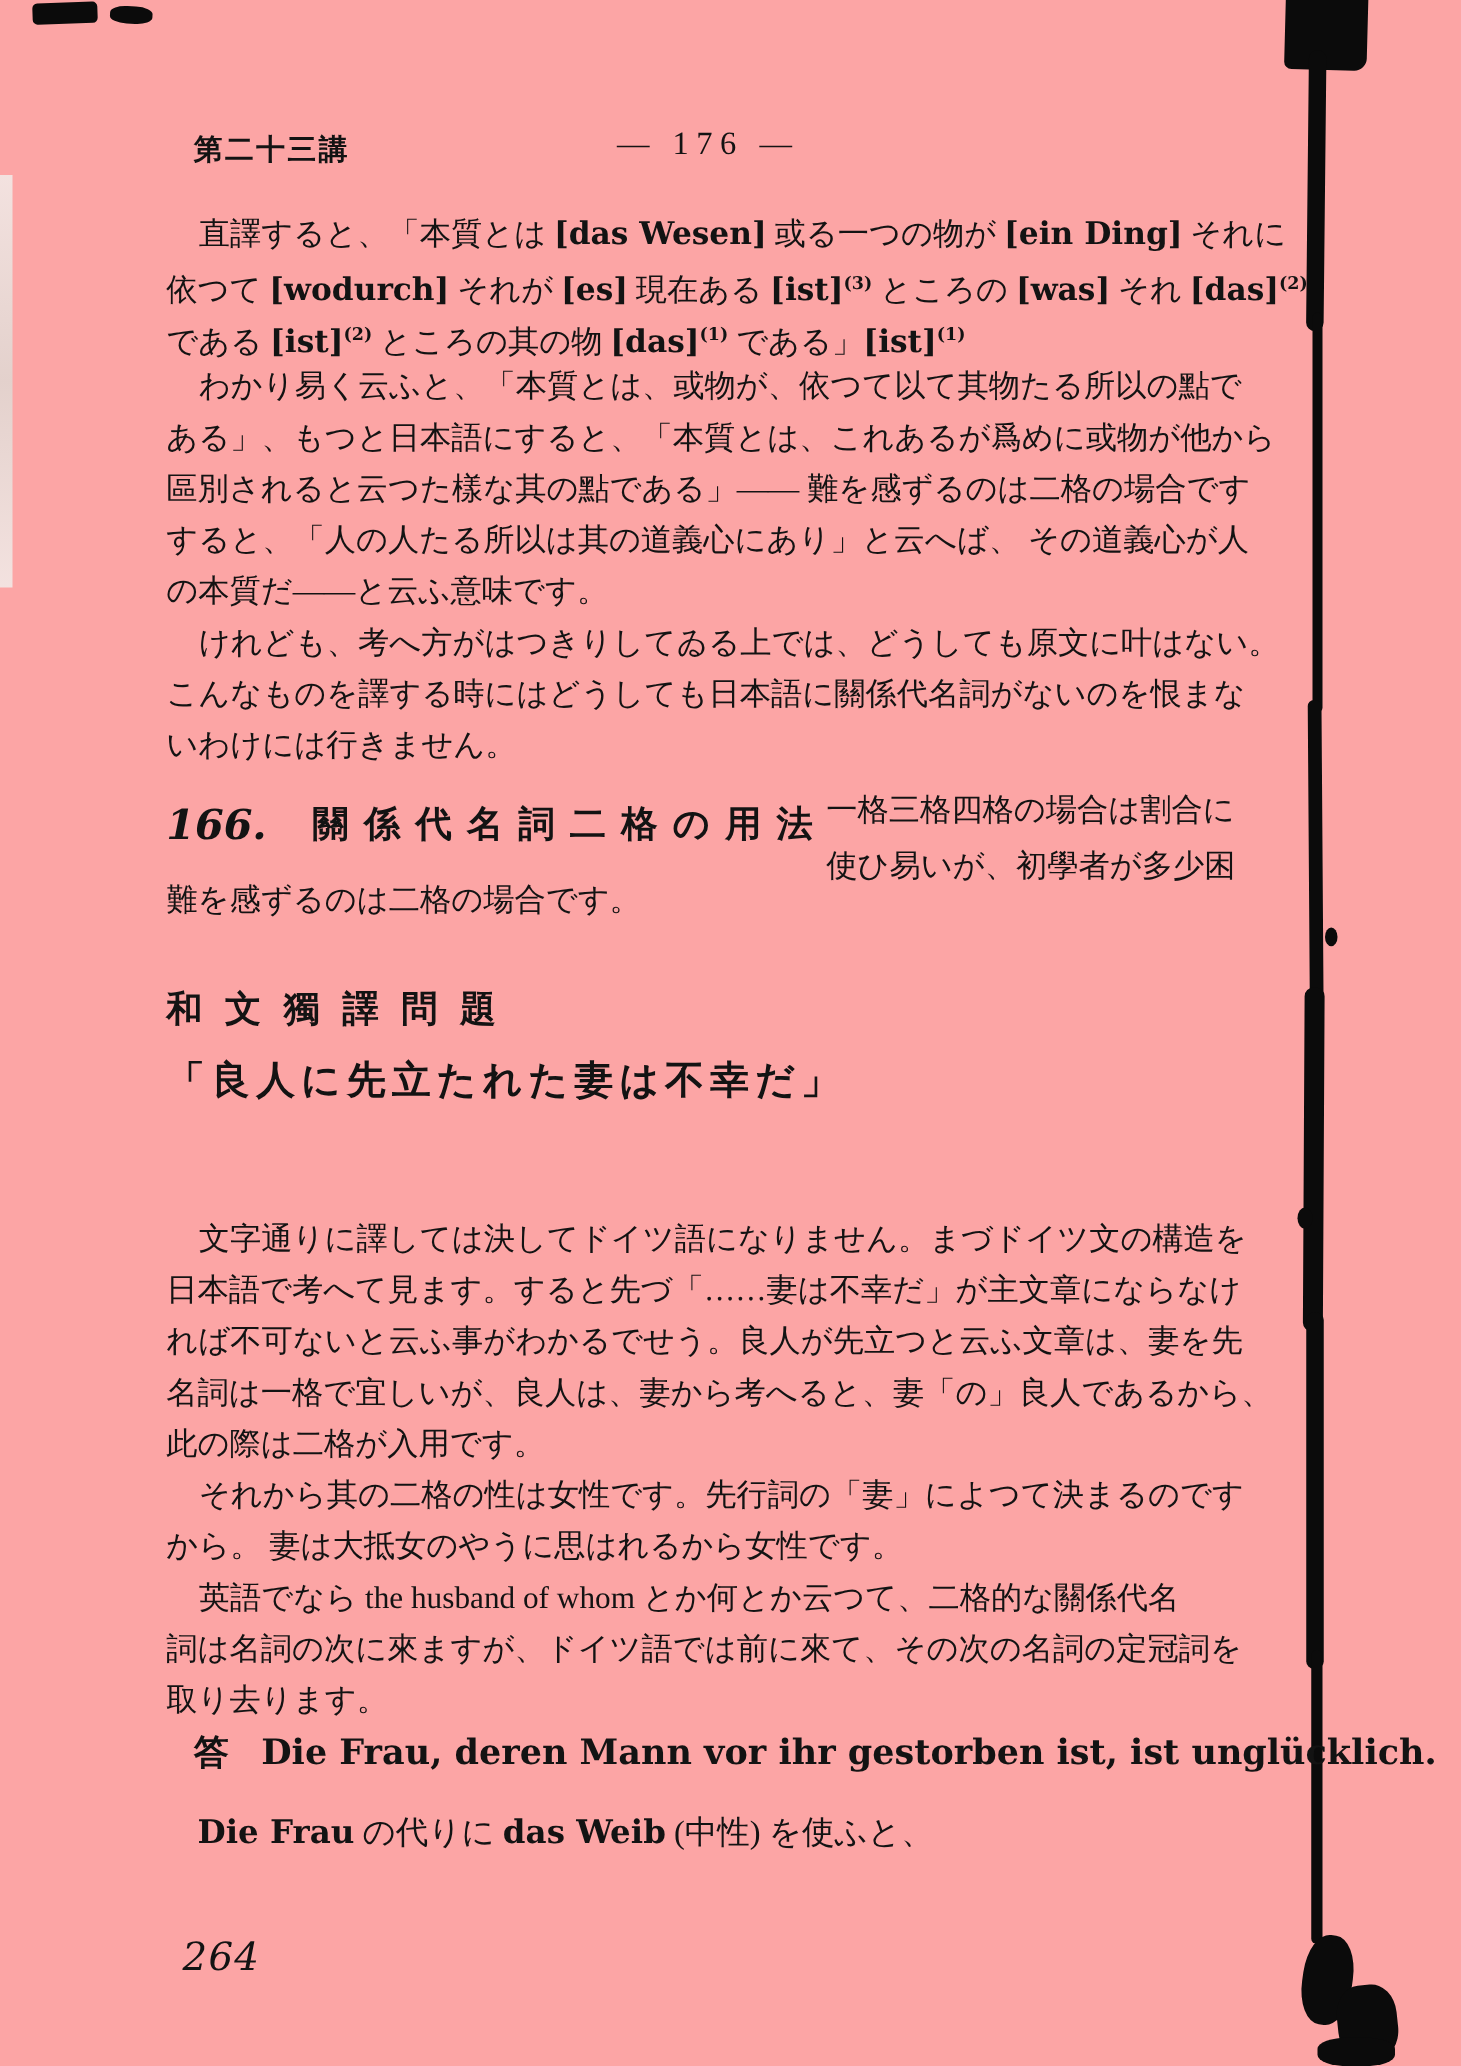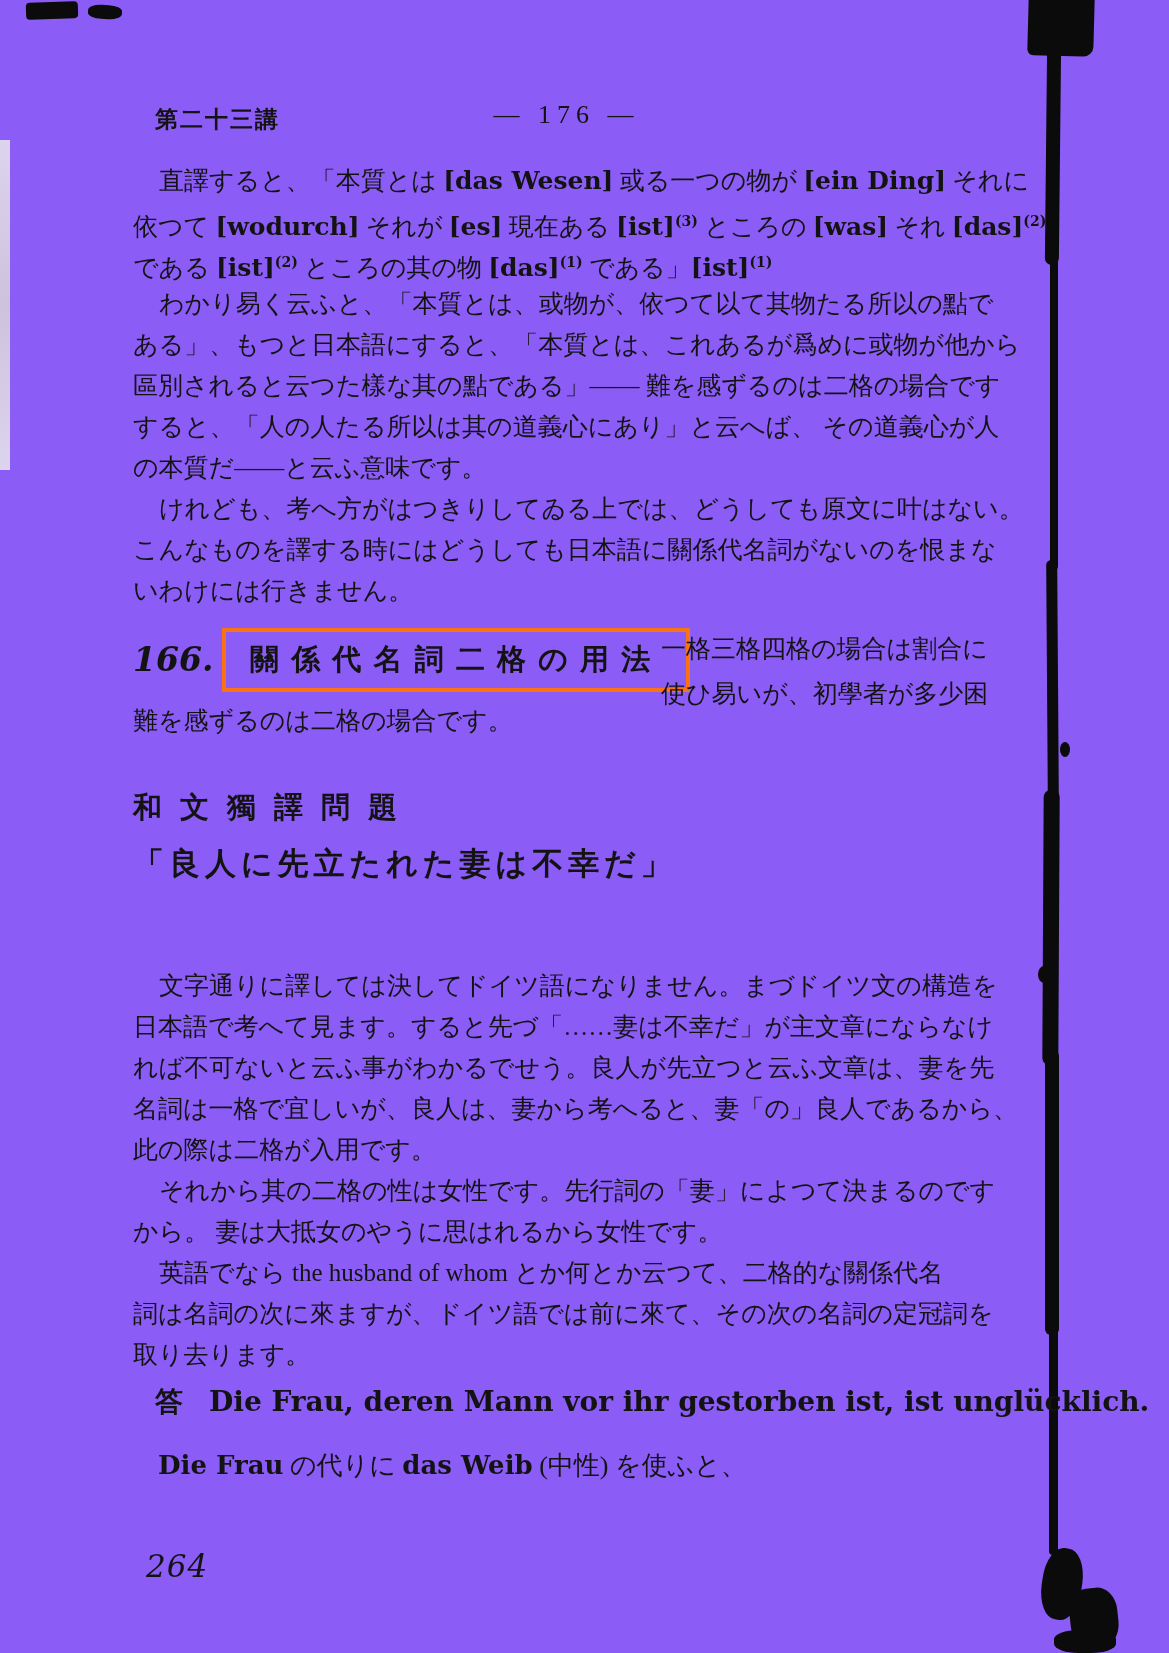--- a/index.html
+++ b/index.html
@@ -1,19 +1,19 @@
 <!DOCTYPE html>
 <html><head>
 <meta charset="utf-8">
 <style>
   html,body{margin:0;padding:0;background:#888;}
   .page{
     position:relative;
     width:1169px;height:1653px;
-    background:#8b5cf6;
+    background:#fca5a5;
     overflow:hidden;
     font-family:"Liberation Serif","DejaVu Serif",serif;
     color:#131313;
   }
   
   .art{position:absolute;background:#0b0b0b;}
   .a-tl1{left:26px;top:2px;width:52px;height:17px;border-radius:4px;transform:rotate(-2deg);}
   .a-tl2{left:88px;top:5px;width:34px;height:14px;border-radius:40%;transform:rotate(3deg);}
   .a-tr{left:1028px;top:-6px;width:66px;height:62px;border-radius:0 0 10px 6px;transform:rotate(1.5deg);}
   .a-s1{left:1046px;top:40px;width:14px;height:225px;border-radius:7px;transform:rotate(.6deg);}
@@ -26,30 +26,30 @@
   .a-b2{left:1070px;top:1588px;width:48px;height:60px;border-radius:40%;transform:rotate(-6deg);}
   .a-b3{left:1054px;top:1630px;width:62px;height:23px;border-radius:40%;}
   .a-d1{left:1060px;top:742px;width:10px;height:15px;border-radius:50%;}
   .a-d2{left:1038px;top:966px;width:12px;height:17px;border-radius:50%;}
   .a-left{left:0;top:140px;width:10px;height:330px;background:linear-gradient(#f1f1ee,#dddcd6,#f1f1ee);opacity:.8;}
   
   .hdr{position:absolute;left:133px;top:100px;width:867px;height:34px;}
   .chapter{position:absolute;left:22px;top:4px;font-size:23px;font-weight:bold;letter-spacing:2px;}
   .pageno{position:absolute;left:0;right:0;text-align:center;font-size:26px;letter-spacing:6px;}
   
-  .ln{height:41px;line-height:35px;white-space:nowrap;font-size:25px;}
+  .ln{height:41px;line-height:47px;white-space:nowrap;font-size:25px;}
   .indent{padding-left:26px;}
   .blk1{position:absolute;left:133px;top:163px;width:900px;}
   .blk2{position:absolute;left:133px;top:928px;width:900px;margin-top:40px;}
   .de{font-family:"DejaVu Serif",serif;font-weight:bold;}
   .sup{font-family:"DejaVu Serif",serif;font-size:14px;vertical-align:super;font-weight:bold;}
   
   .sec166{position:absolute;left:133px;top:628px;width:900px;}
   .secnum{position:absolute;left:0;top:12px;font-family:"DejaVu Serif",serif;font-size:33px;font-weight:bold;font-style:italic;}
-  .secbox{position:absolute;left:89px;top:0;border:4px solid #f97316;padding:8px 24px;
+  .secbox{position:absolute;left:89px;top:0;border:4px solid #fca5a5;padding:8px 24px;
           font-size:29px;font-weight:bold;letter-spacing:.42em;white-space:nowrap;}
   .secside{position:absolute;left:528px;top:-2px;width:340px;font-size:25px;line-height:45px;white-space:nowrap;}
   .seccont{position:absolute;left:133px;top:700px;font-size:25px;line-height:41px;white-space:nowrap;}
   
   .h1{position:absolute;left:133px;top:788px;width:867px;
       font-size:29px;font-weight:bold;letter-spacing:.62em;white-space:nowrap;}
   .h2{position:absolute;left:133px;top:843px;width:867px;text-align:left;
       font-size:31px;font-weight:600;letter-spacing:.16em;white-space:nowrap;}
   
   .answer{position:absolute;left:155px;top:1383px;white-space:nowrap;font-size:28px;}

